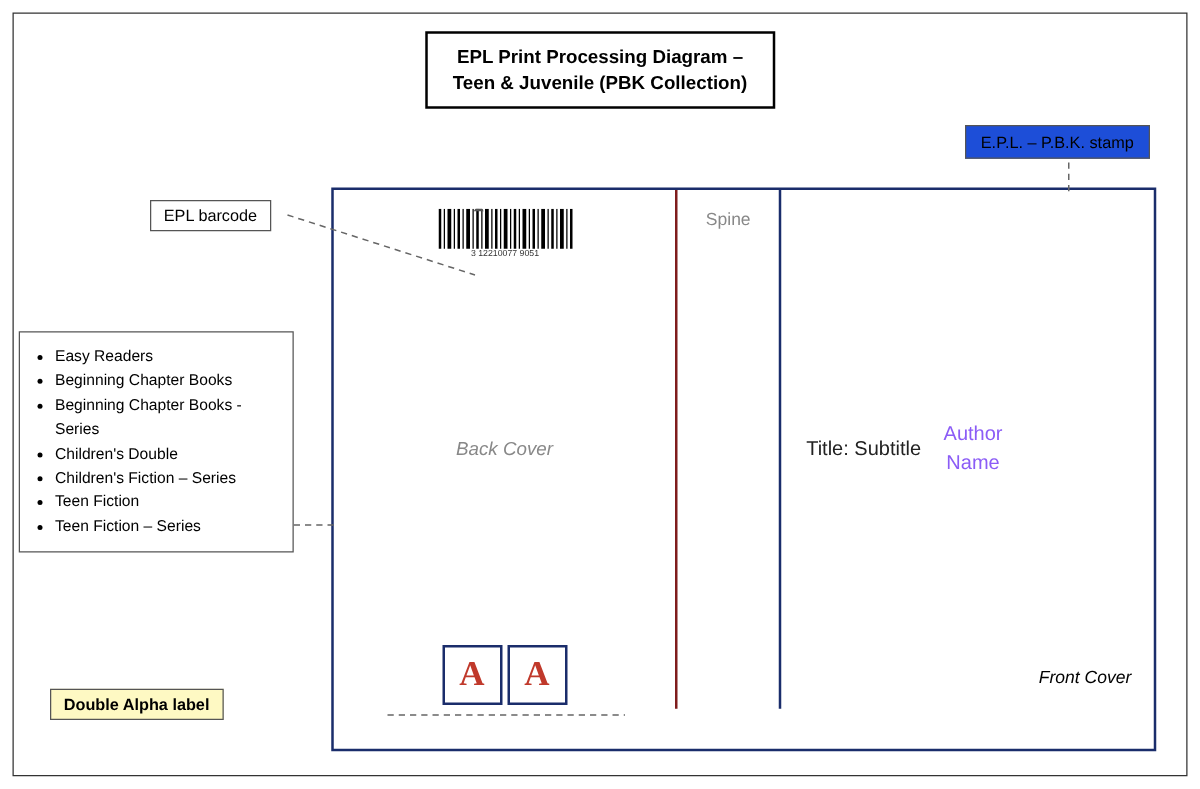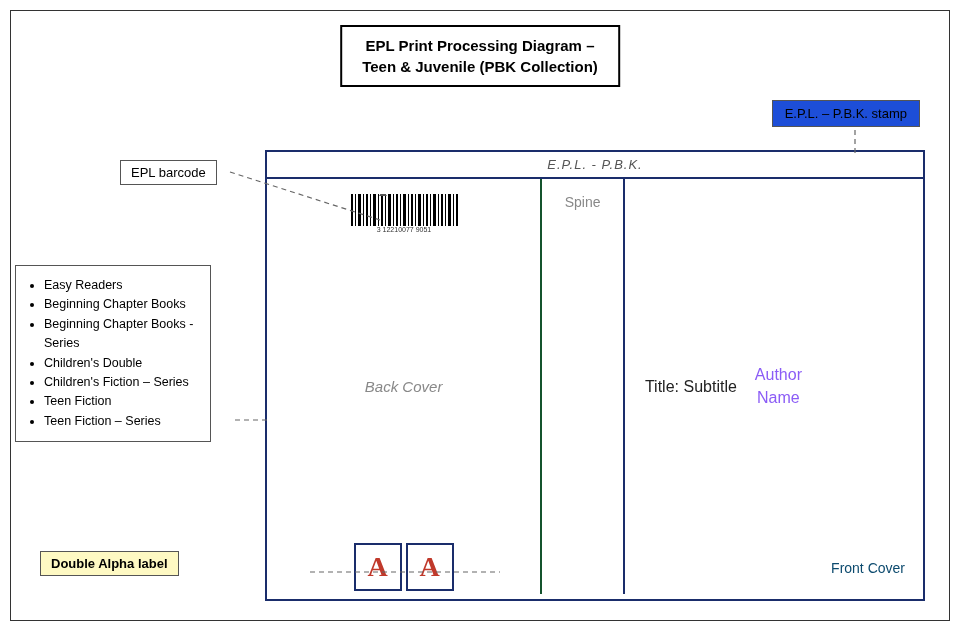--- a/index.html
+++ b/index.html
@@ -63,21 +63,21 @@
     
     .bullet-box {
       position: absolute;
       top: 265px;
       left: 15px;
       border: 1.5px solid #555;
       padding: 10px 15px 10px 10px;
       font-size: 12.5px;
       line-height: 1.55;
       background: #fff;
-      width: 196px;
+      width: 220px;
     }
     .bullet-box ul {
       list-style: disc;
       padding-left: 18px;
     }
 
     
     .alpha-label {
       position: absolute;
       bottom: 55px;
@@ -114,21 +114,21 @@
     
     .book-sections {
       display: flex;
       width: 100%;
       height: calc(100% - 32px);
     }
 
     
     .back-cover {
       flex: 2.2;
-      border-right: 2px solid #14532d;
+      border-right: 2px solid #7f1d1d;
       position: relative;
       display: flex;
       align-items: center;
       justify-content: center;
     }
     .back-cover-text {
       font-style: italic;
       color: #888;
       font-size: 15px;
     }
@@ -227,21 +227,22 @@
     .author-name {
       font-size: 16px;
       text-align: center;
       color: #8b5cf6;
       line-height: 1.4;
     }
     .front-label {
       position: absolute;
       bottom: 18px;
       right: 18px;
-      color: #0c4a6e;
+      font-style: italic;
+      color: #000000;
       font-size: 14px;
     }
 
     
     
     
   </style>
 </head>
 <body>
 
@@ -271,23 +272,20 @@
     <li>Teen Fiction – Series</li>
   </ul>
 </div>
 
 <div class="alpha-label">
   <span>Double Alpha label</span>
 </div>
 
 <div class="diagram">
 
-  <div class="epl-header">
-    <span>E.P.L. - P.B.K.</span>
-  </div>
 
   <div class="book-sections">
 
     <div class="back-cover">
 
       <div class="barcode-area">
         <svg class="barcode-svg" viewBox="0 0 110 38" xmlns="http://www.w3.org/2000/svg">
 
           <rect x="2" y="0" width="2" height="32" fill="#000"></rect>
           <rect x="6" y="0" width="1" height="32" fill="#000"></rect>

